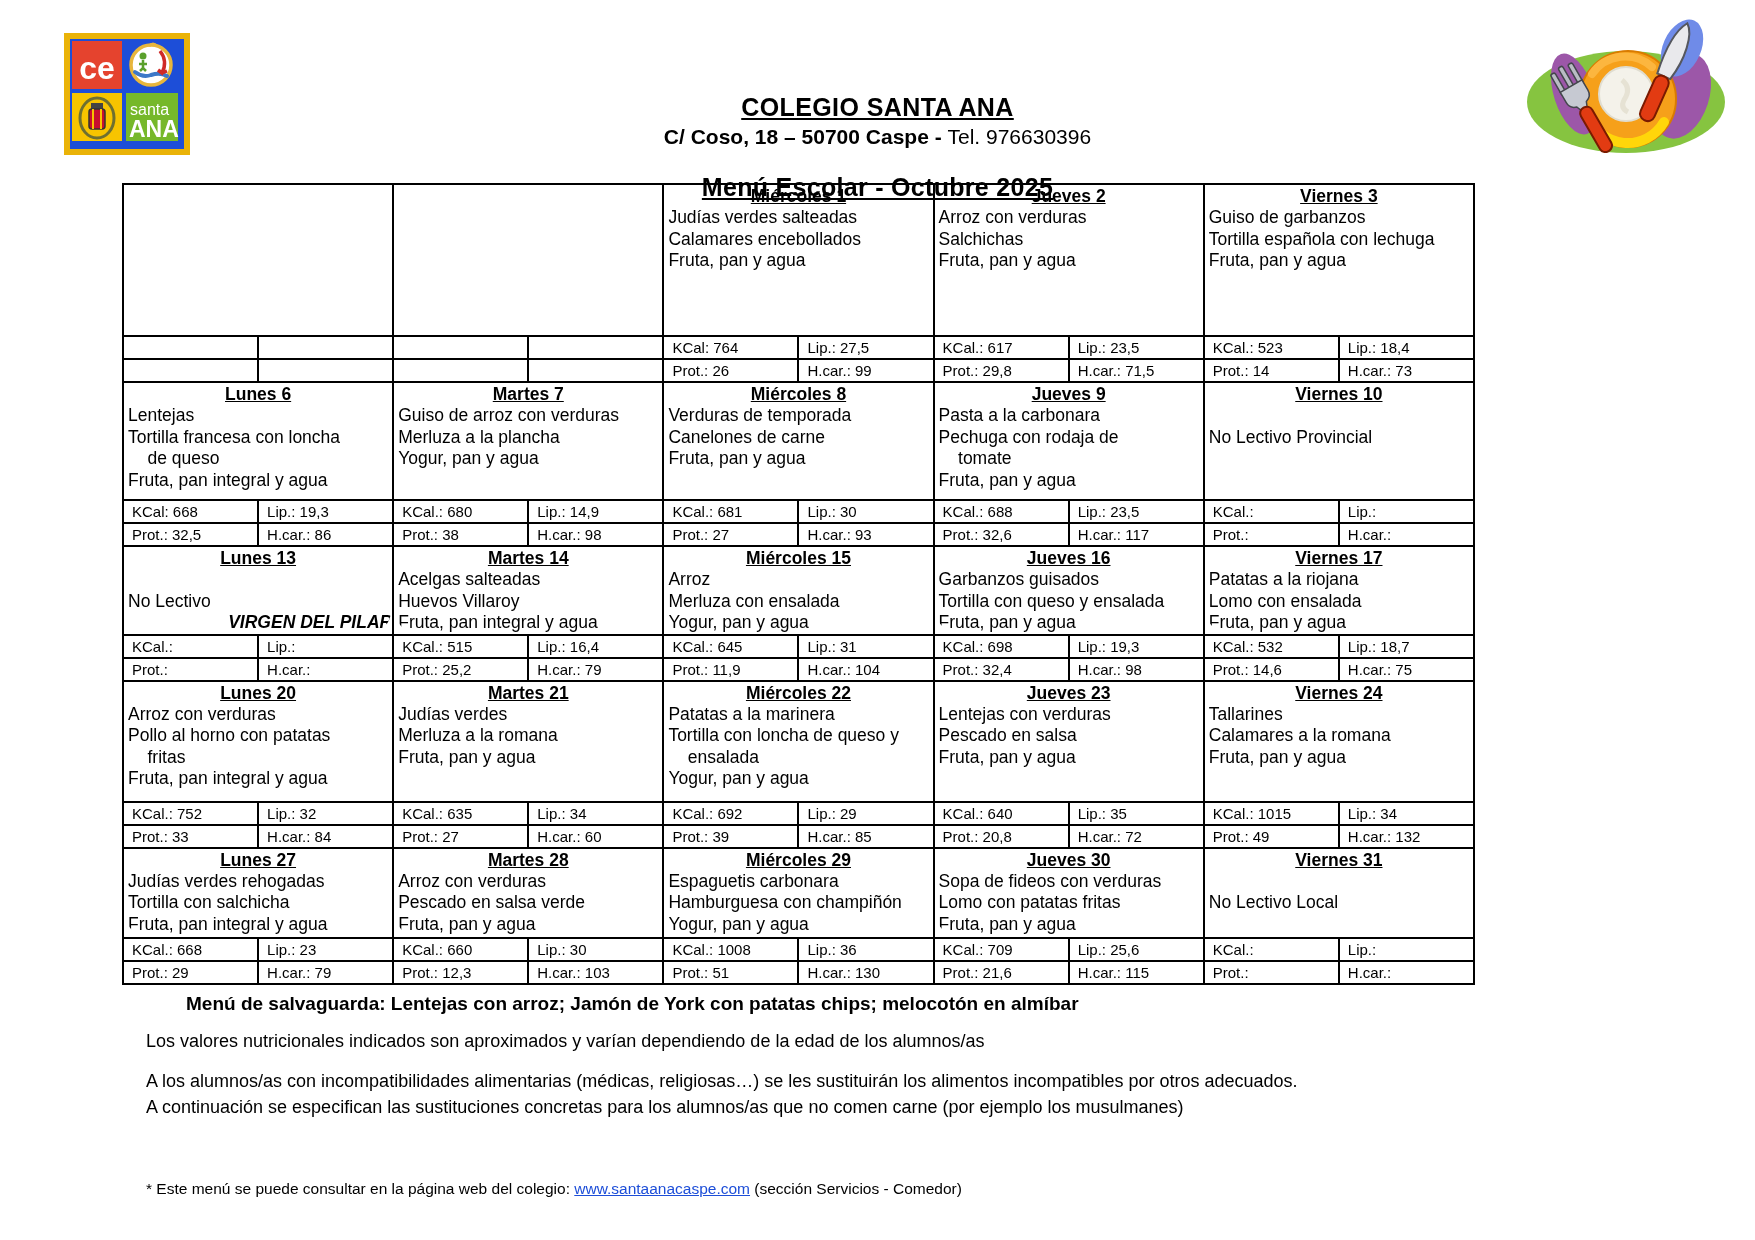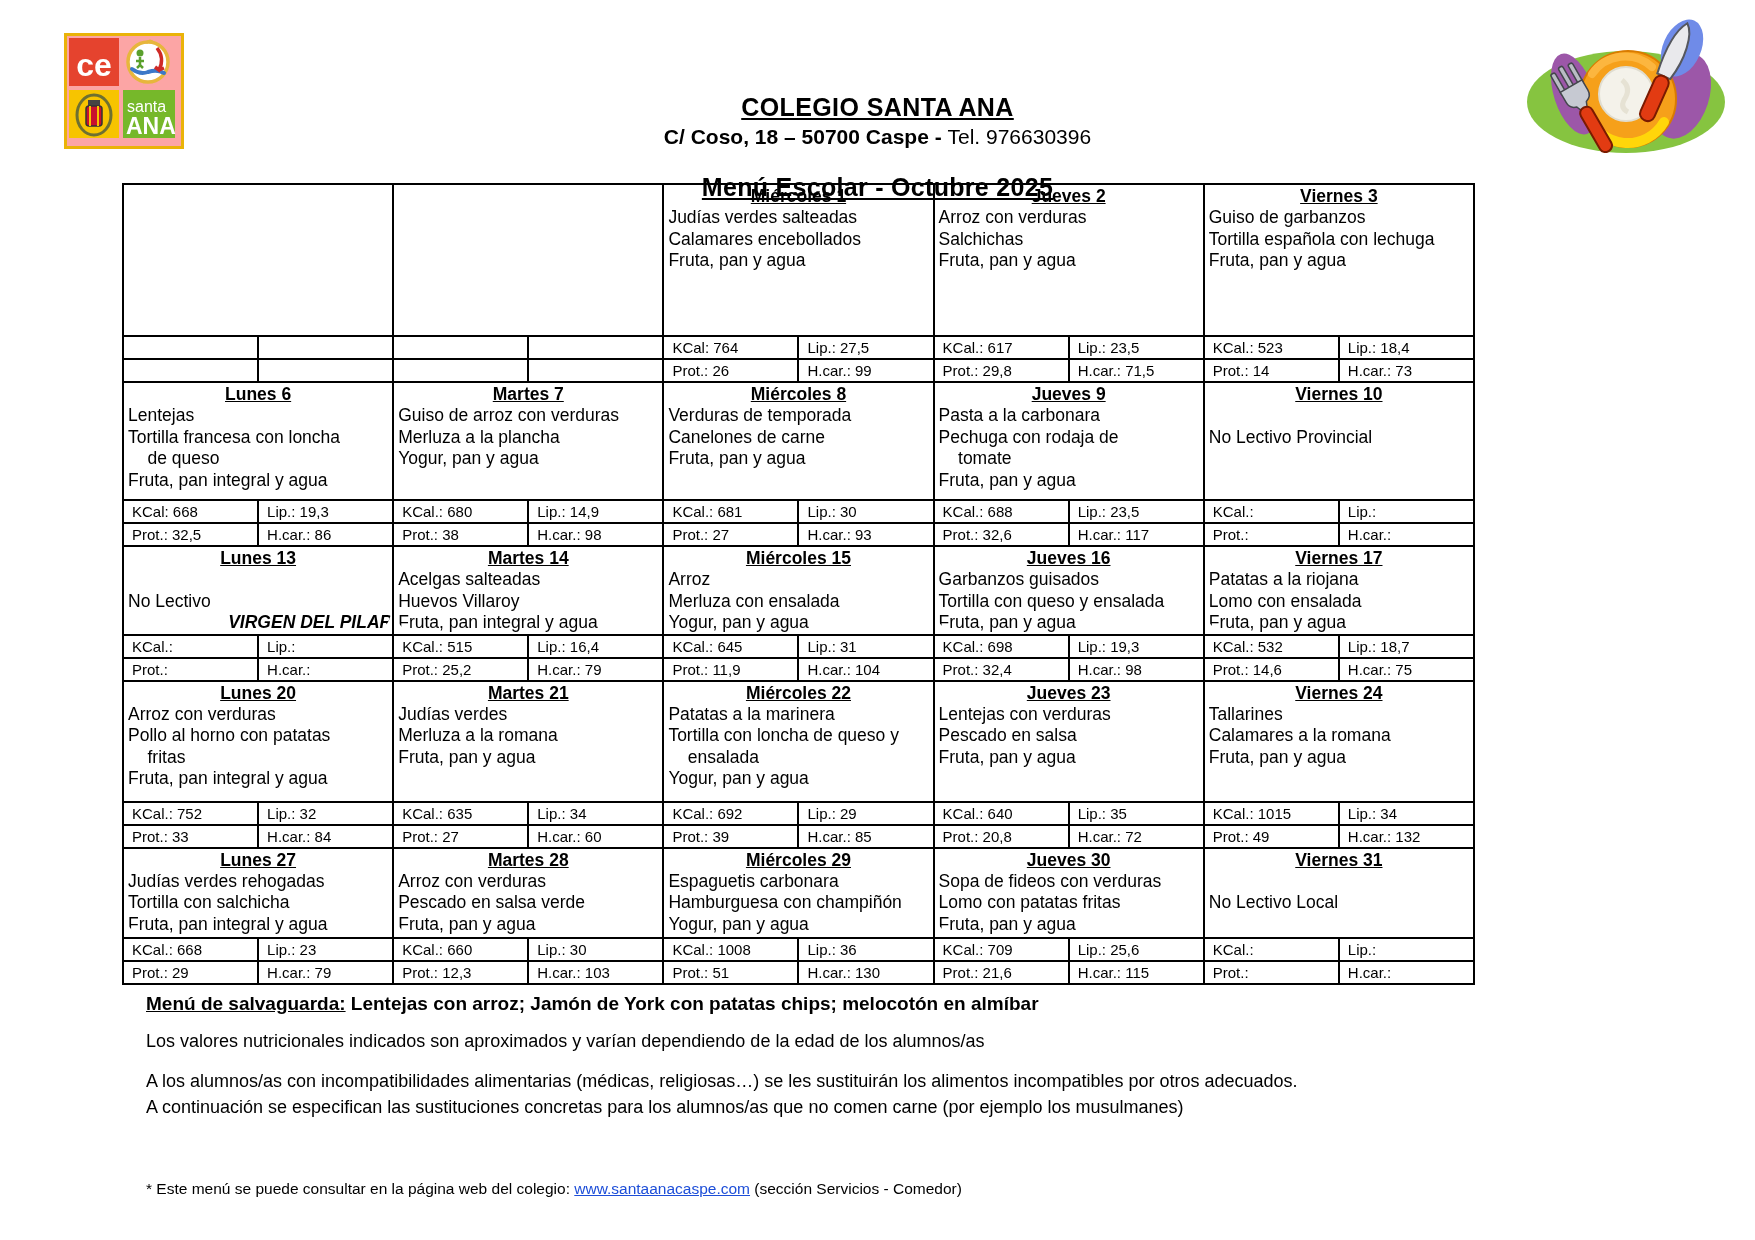--- a/index.html
+++ b/index.html
@@ -1,41 +1,41 @@
 <!DOCTYPE html>
 <html><head>
 <meta charset="utf-8">
 <style>
   html,body{margin:0;padding:0;}
   body{
     width:1755px;height:1240px;background:#ffffff;color:#000;
     font-family:"Liberation Sans",sans-serif;position:relative;overflow:hidden;
   }
   
-  .logo-box{position:absolute;left:64px;top:33px;width:114px;height:110px;border:3px solid #eab308;background:#fca5a5;}
+  .logo-box{position:absolute;left:64px;top:33px;width:114px;height:110px;border:6px solid #eab308;background:#1d4ed8;}
   .plate-box{position:absolute;left:1522px;top:12px;width:228px;height:158px;}
   .head-center{position:absolute;left:0;top:52px;width:100%;text-align:center;margin-top:41px;}
   .school-name{font-size:25px;font-weight:bold;text-decoration:underline;letter-spacing:.4px;}
   .address{font-size:21px;margin-top:3px;}
   .addr-b{font-weight:bold;}
   .doc-title{display:inline-block;font-size:25px;font-weight:bold;text-decoration:underline;margin-top:24px;letter-spacing:.3px;}
   
   table.menu{position:absolute;left:122px;top:183px;width:1353px;border-collapse:collapse;table-layout:fixed;}
   table.menu col{width:10%;}
   table.menu td{border:2px solid #000;vertical-align:top;padding:0;overflow:hidden;}
   .menu-cell{padding:1px 6px 0 6px;border-radius:24px;}
   .day-title{font-size:17.5px;font-weight:bold;text-decoration:underline;text-align:center;line-height:22px;min-height:22px;}
   .menu-text{font-size:17.5px;line-height:21.5px;white-space:pre-wrap;padding-left:4px;}
   .special{font-size:17.5px;font-weight:bold;font-style:italic;text-align:right;line-height:21.5px;}
   tr.mr0{height:152px;} tr.mr1{height:118px;} tr.mr2{height:84px;} tr.mr3{height:121px;} tr.mr4{height:90px;}
   tr.nut td{height:19px;font-size:15px;line-height:19px;padding:1px 2px 1px 8px;white-space:nowrap;}
   
   .notes{position:absolute;left:146px;top:993px;width:1530px;}
   .n1{font-size:19px;font-weight:bold;}
-  .n1 .lbl{text-decoration:underline;}
+  .n1 .lbl{margin-left:40px;}
   .n2{font-size:18px;margin-top:16px;}
   .n3{font-size:18px;margin-top:16px;line-height:26px;}
   .footer-note{position:absolute;left:146px;top:1180px;font-size:15.5px;}
   a.weblink{color:#1d4ed8;text-decoration:underline;cursor:pointer;}
 </style>
 </head>
 <body>
 
 <div class="logo-box">
   <svg width="110" height="106" viewBox="0 0 110 106">

